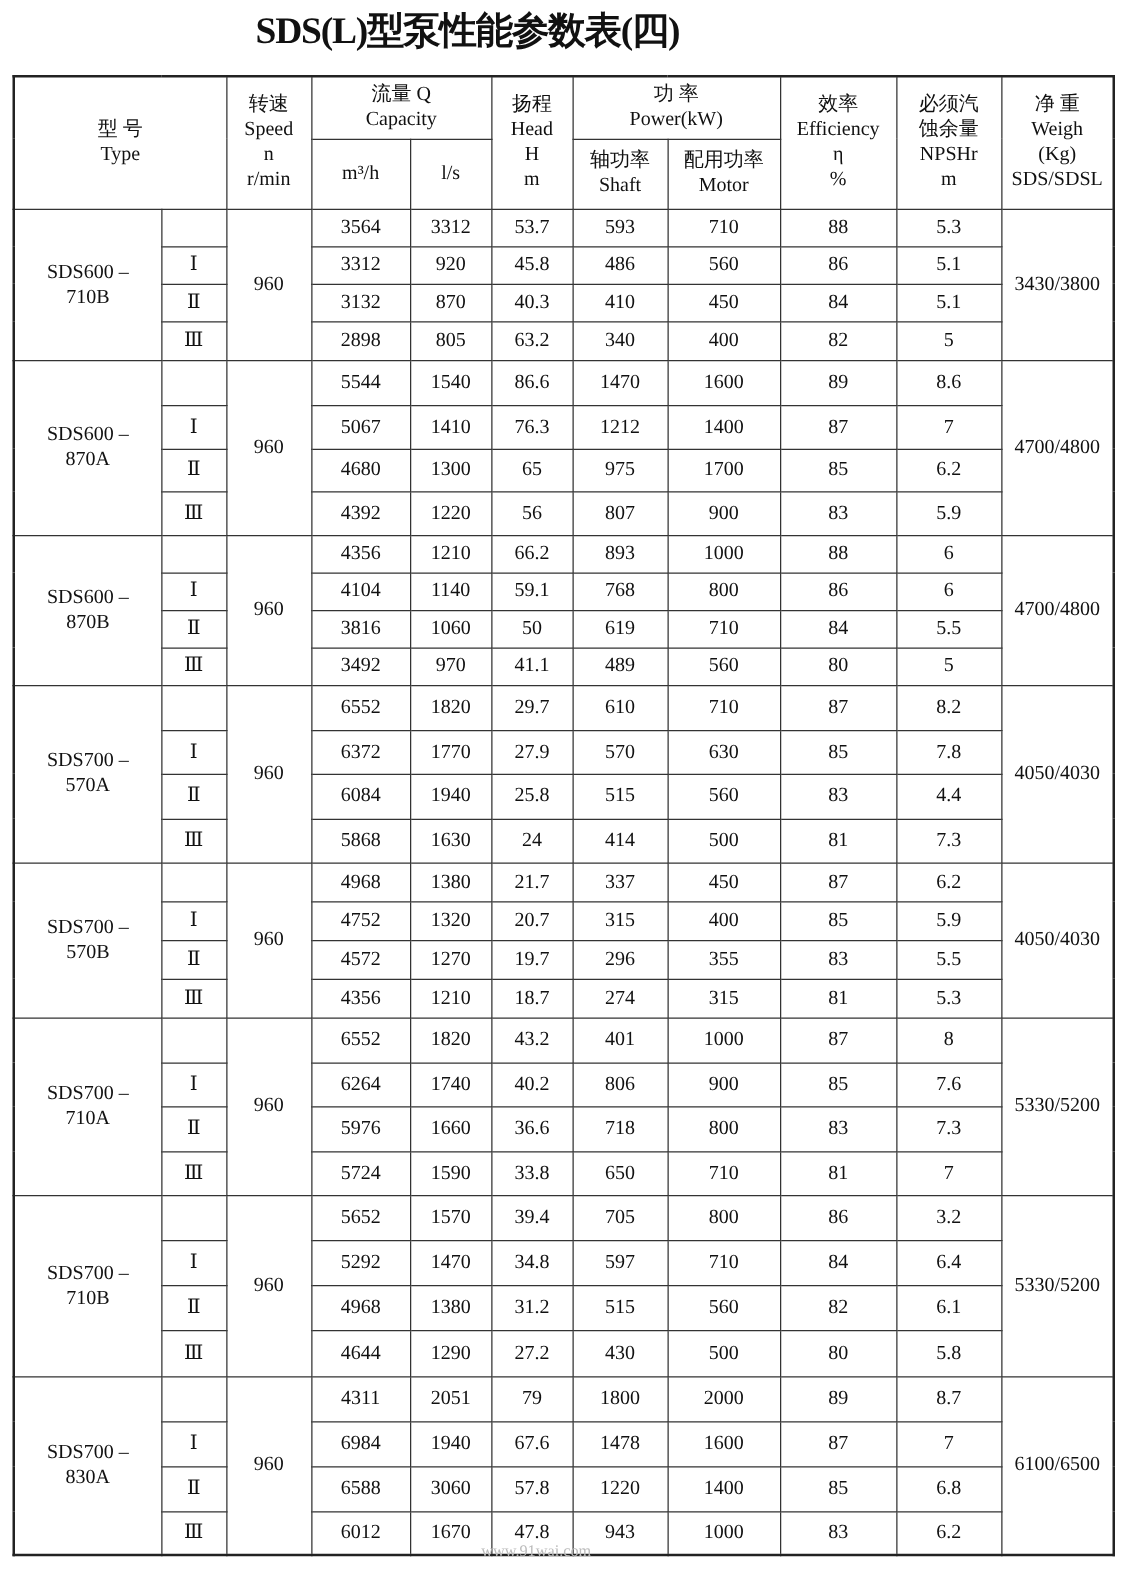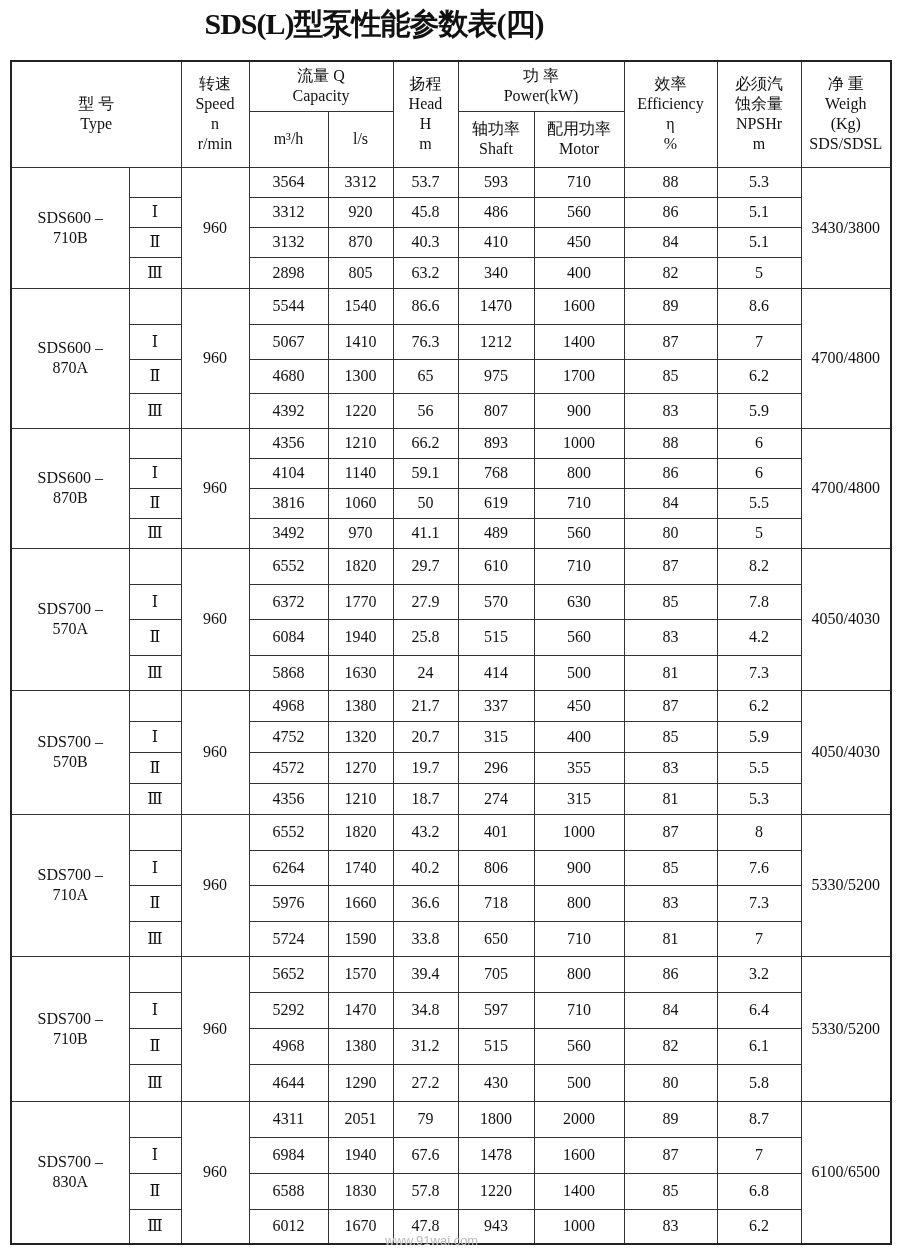--- a/index.html
+++ b/index.html
@@ -3,21 +3,21 @@
 <meta charset="utf-8">
 <style>
   html, body { margin:0; padding:0; background:#fff; }
   body { width:900px; height:1256px; position:relative; overflow:hidden; font-family:"Liberation Serif","DejaVu Serif",serif; color:#111; }
   .title { position:absolute; top:4px; left:0; width:748px; text-align:center; font-size:30px; font-weight:bold; letter-spacing:-1px; }
   table.spec { position:absolute; left:10px; top:60px; border-collapse:collapse; table-layout:fixed; }
   table.spec td, table.spec th { border:1px solid #333; text-align:center; vertical-align:middle; padding:0; font-weight:normal; font-size:16px; line-height:20px; }
   table.spec { border:2px solid #222; }
   th.h2 { font-size:15px; line-height:23px; }
   .roman { font-size:17px; }
-  .wm { position:absolute; left:385px; top:1233px; font-size:13px; color:#bbb; font-family:Liberation Sans, sans-serif; }
+  .wm { position:absolute; left:385px; top:1233px; font-size:13px; color:#bbb; font-family:Liberation Serif, serif; }
 </style>
 </head>
 <body>
 
 <div class="title">SDS(L)型泵性能参数表(四)</div>
 
 <table class="spec">
   <colgroup>
     <col style="width:118px">
       <col style="width:52px">
@@ -203,21 +203,21 @@
         <td>7.8</td>
       </tr>
       <tr style="height: 36px;">
         <td class="roman">Ⅱ</td>
         <td>6084</td>
         <td>1940</td>
         <td>25.8</td>
         <td>515</td>
         <td>560</td>
         <td>83</td>
-        <td>4.2</td>
+        <td>4.4</td>
       </tr>
       <tr style="height: 35px;">
         <td class="roman">Ⅲ</td>
         <td>5868</td>
         <td>1630</td>
         <td>24</td>
         <td>414</td>
         <td>500</td>
         <td>81</td>
         <td>7.3</td>
@@ -370,21 +370,21 @@
         <td>1940</td>
         <td>67.6</td>
         <td>1478</td>
         <td>1600</td>
         <td>87</td>
         <td>7</td>
       </tr>
       <tr style="height: 36px;">
         <td class="roman">Ⅱ</td>
         <td>6588</td>
-        <td>1830</td>
+        <td>3060</td>
         <td>57.8</td>
         <td>1220</td>
         <td>1400</td>
         <td>85</td>
         <td>6.8</td>
       </tr>
       <tr style="height: 35px;">
         <td class="roman">Ⅲ</td>
         <td>6012</td>
         <td>1670</td>

